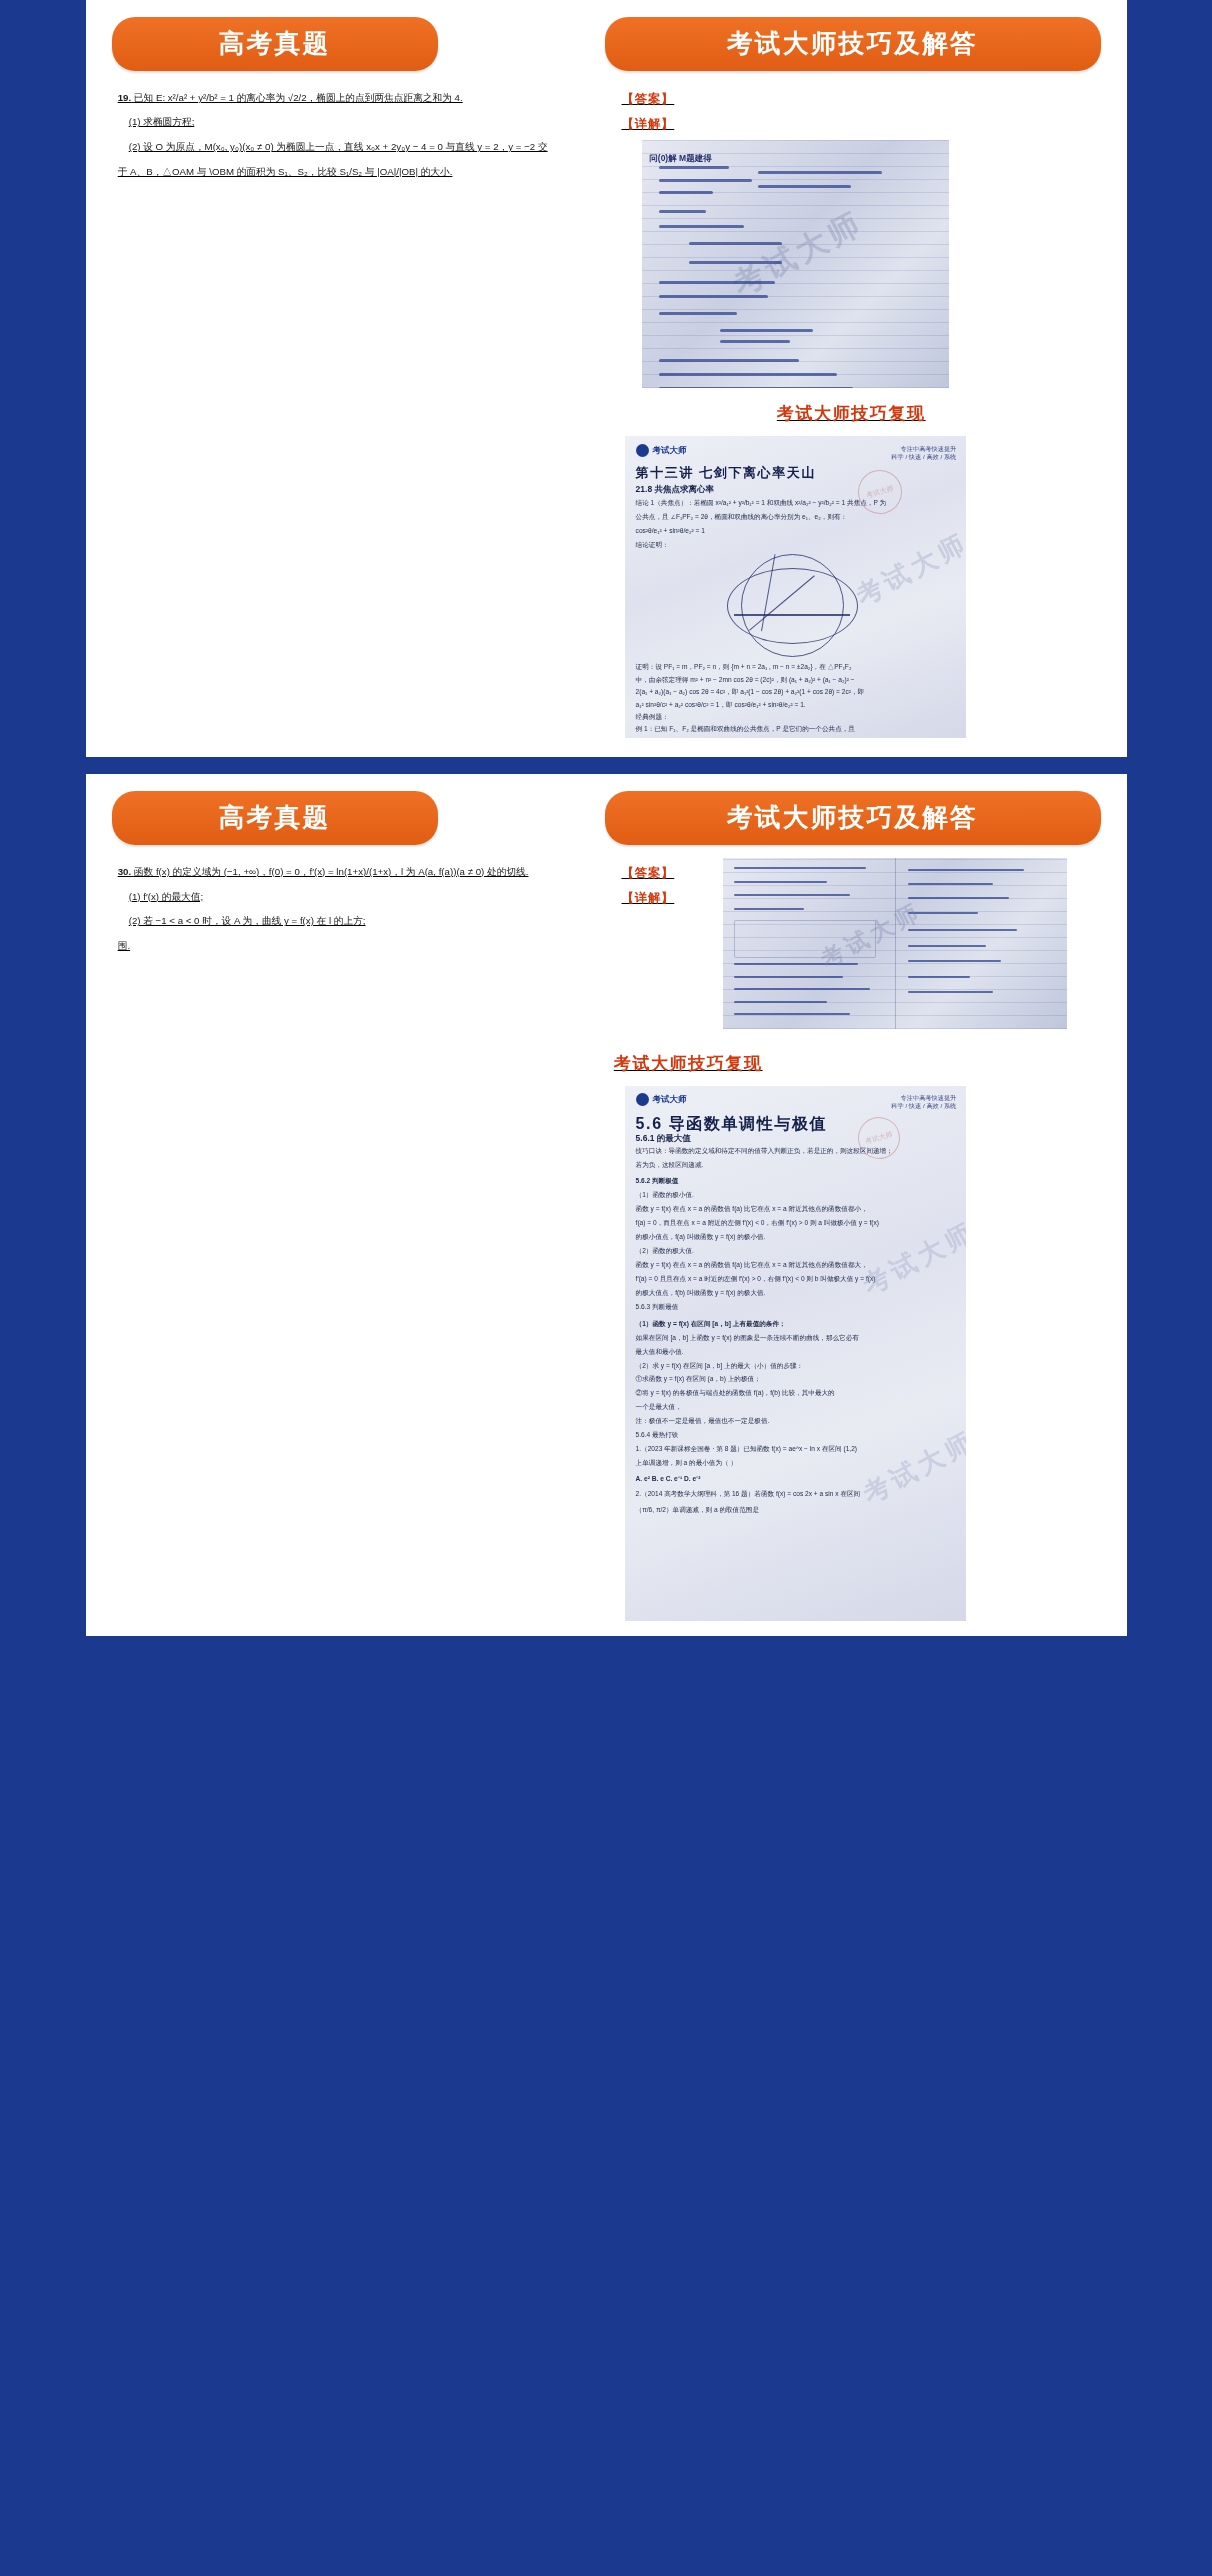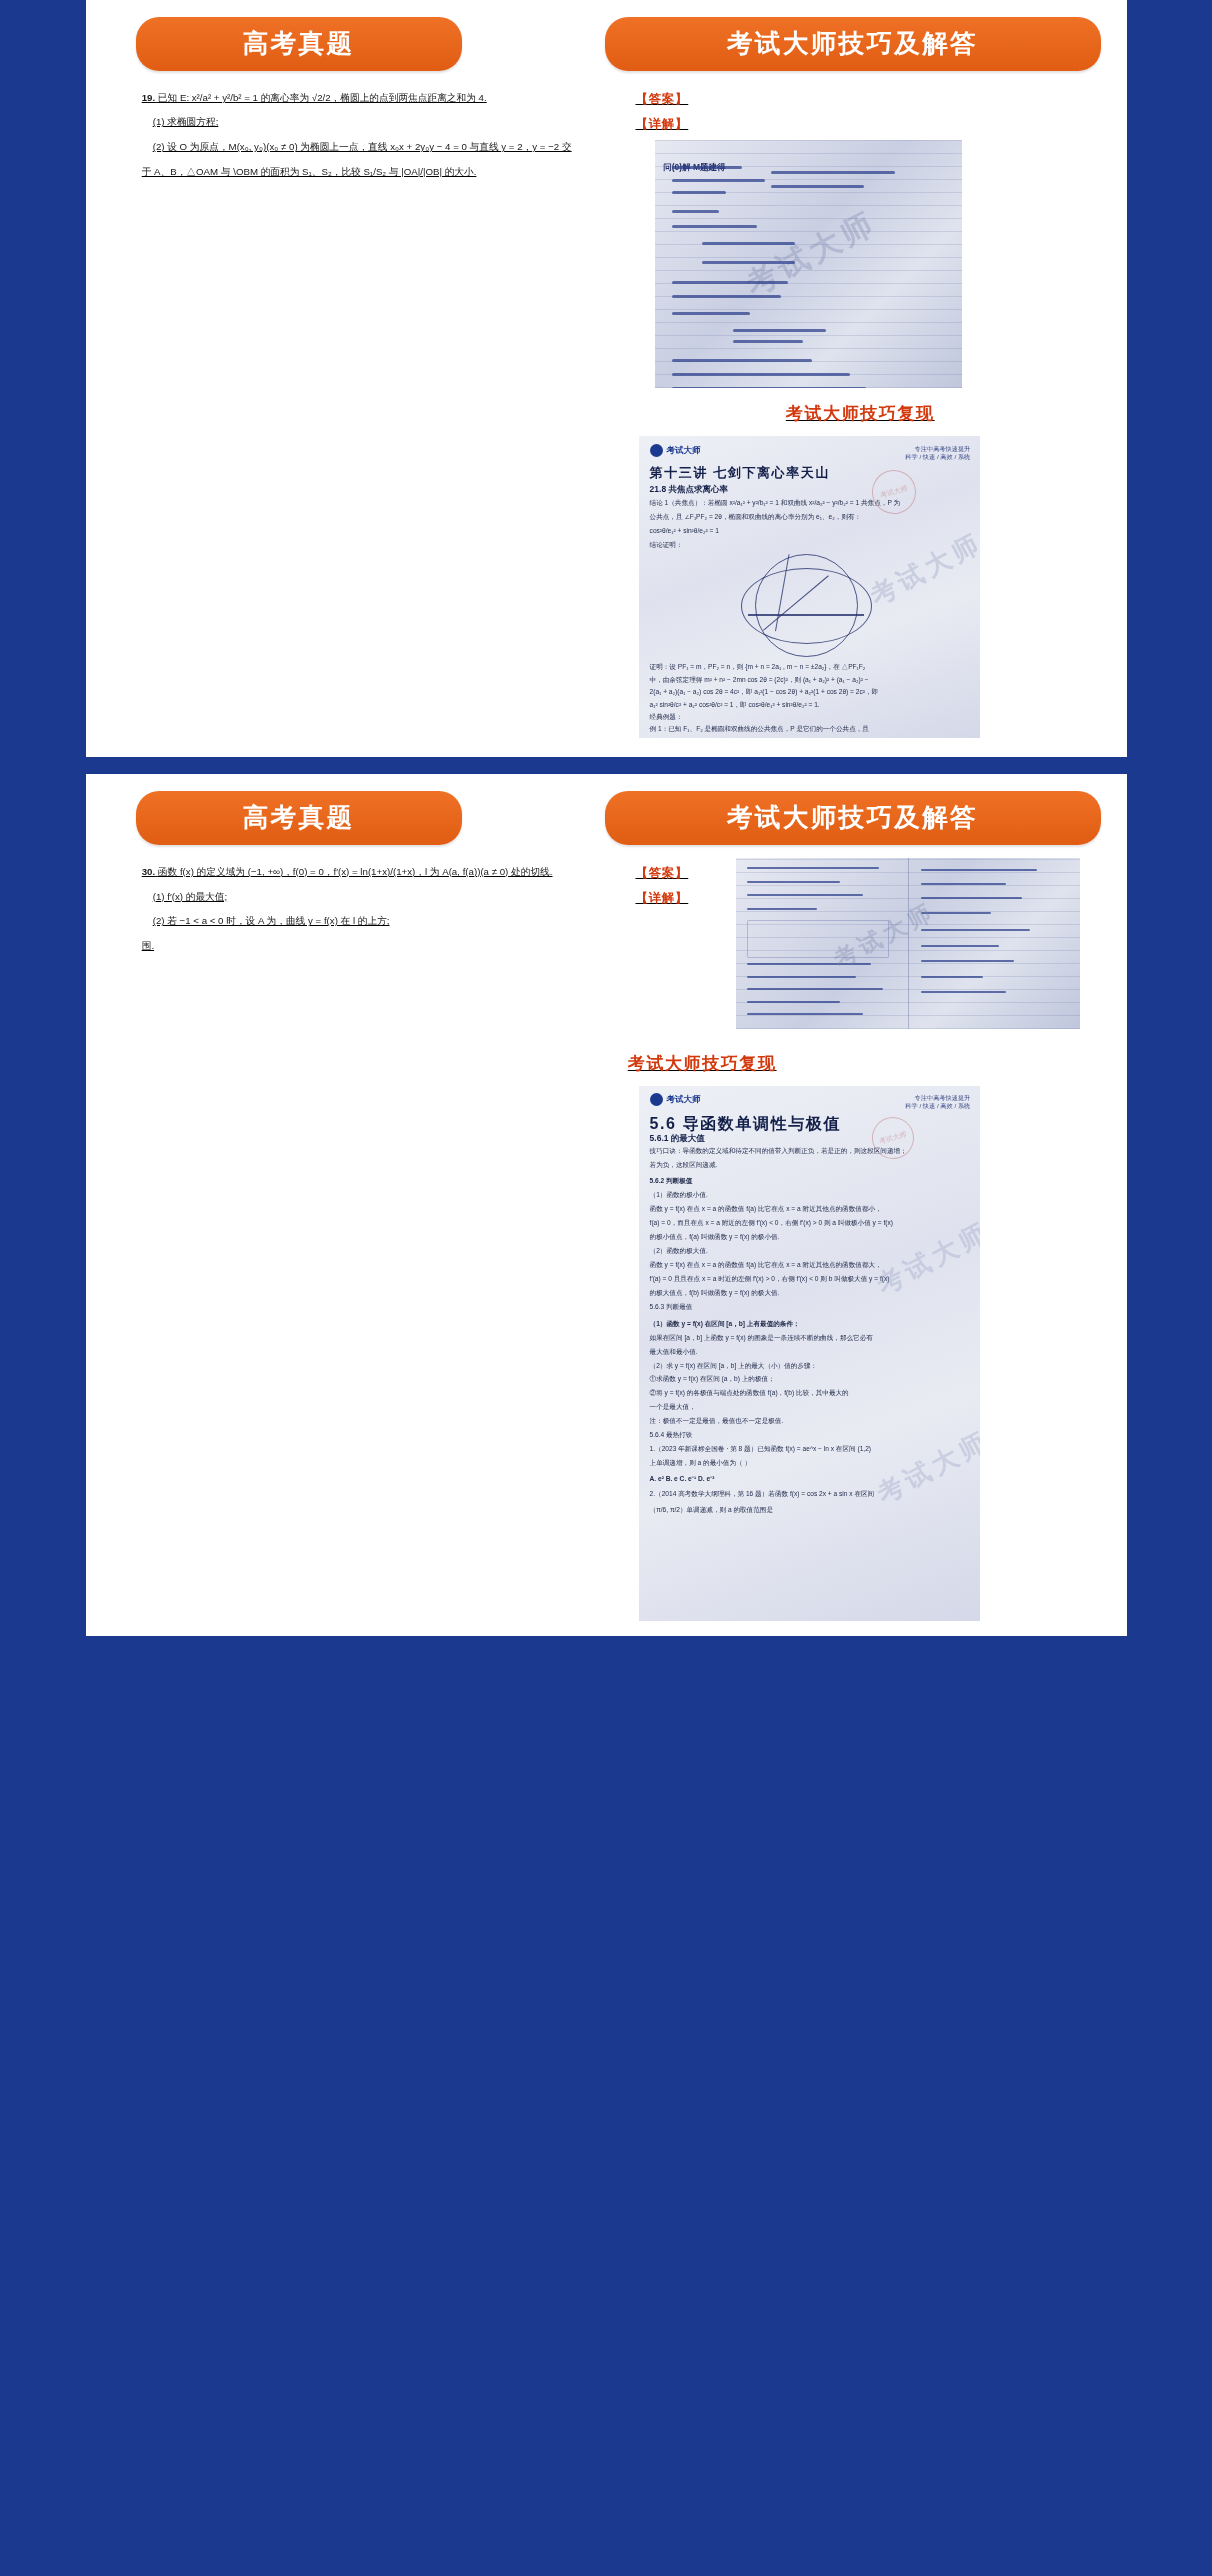--- a/index.html
+++ b/index.html
@@ -16,21 +16,20 @@
     position:relative;
     box-sizing:border-box;
     padding:0 0 23px 0;
   }
   .sheet{
     width:1041px;
     margin:0 auto;
     background:#ffffff;
     position:relative;
     box-sizing:border-box;
-    padding-left:24px;
   }
   .sheet-gap{height:17px;background:#1b3a8f;}
 
   
   .banner{
     display:flex;
     align-items:center;
     justify-content:space-between;
     padding:17px 26px 12.4px 26px;
     box-sizing:border-box;
@@ -208,21 +207,21 @@
           <div class="qline">于 A、B，△OAM 与 \OBM 的面积为 S₁、S₂，比较 S₁/S₂ 与 |OA|/|OB| 的大小.</div>
         </div>
       </div>
 
       <div class="col-right">
         <div class="ans-label">【答案】</div>
         <div class="detail-label">【详解】</div>
 
         <div class="scan" style="width:307px;height:248px;margin:4.7px 0 0 20px;">
           <div class="scan-inner"></div>
-          <div style="position:absolute;left:7.8px;top:22px;font-size:8.5px;color:#24306b;font-weight:bold;">问(0)解 M题建得</div>
+          <div style="position:absolute;left:7.8px;top:13px;font-size:8.5px;color:#24306b;font-weight:bold;">问(0)解 M题建得</div>
           <div class="watermark" style="left:85px;top:93px;">考试大师</div>
           <div class="ink l" style="left:17px;top:26px;width:70px;"></div>
           <div class="ink l" style="left:17px;top:39px;width:93px;"></div>
           <div class="ink l" style="left:17px;top:51px;width:54px;"></div>
           <div class="ink l" style="left:116px;top:31px;width:124px;"></div>
           <div class="ink l" style="left:116px;top:45px;width:93px;"></div>
           <div class="ink l" style="left:17px;top:70px;width:47px;"></div>
           <div class="ink l" style="left:17px;top:85px;width:85px;"></div>
           <div class="ink l" style="left:47px;top:102px;width:93px;"></div>
           <div class="ink l" style="left:47px;top:121px;width:93px;"></div>

